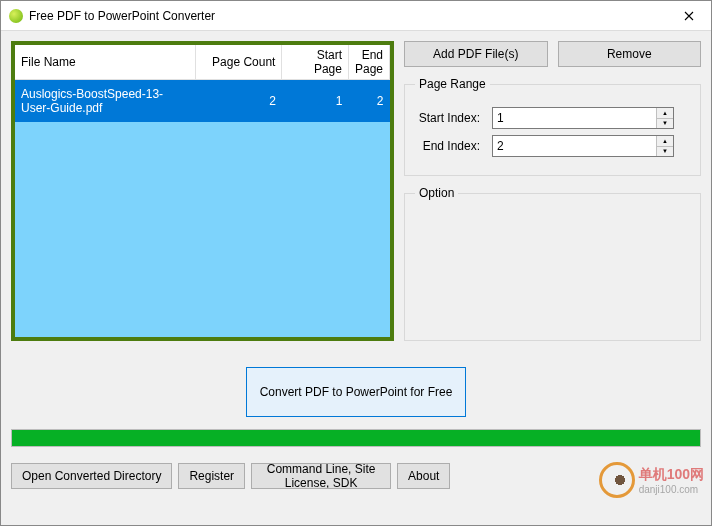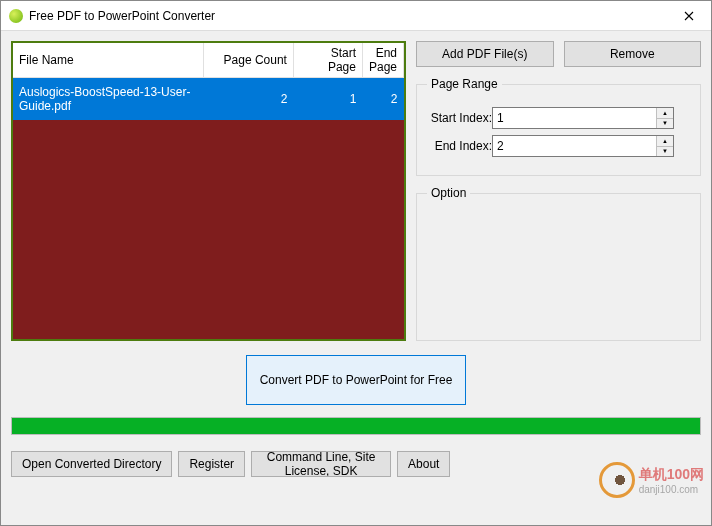--- a/index.html
+++ b/index.html
@@ -4,42 +4,42 @@
 <style>
 * { box-sizing: border-box; font-family: "Segoe UI", Tahoma, sans-serif; font-size: 12px; }
 body { margin: 0; background: #fff; width: 712px; height: 526px; overflow: hidden; border: 1px solid #888; }
 .titlebar { height: 30px; display: flex; align-items: center; padding: 0 0 0 8px; border-bottom: 1px solid #ddd; }
 .title-icon { width: 14px; height: 14px; border-radius: 50%; background: radial-gradient(circle at 35% 35%, #d8f05a, #6db50d); margin-right: 6px; }
 .title-text { flex: 1; font-size: 12px; color: #000; }
 .close-btn { width: 44px; height: 29px; display: flex; align-items: center; justify-content: center; cursor: pointer; }
 .close-btn svg { width: 10px; height: 10px; }
 .content { background: #f0f0f0; padding: 10px; height: calc(100% - 30px); display: flex; flex-direction: column; }
 .top-row { display: flex; gap: 10px; }
-.table-wrap { width: 448px; height: 300px; background: #7f1d1d; border: 2px solid #4d7c0f; }
+.table-wrap { width: 448px; height: 300px; background: #7dd3fc; border: 4px solid #4d7c0f; }
 table { width: 100%; border-collapse: collapse; }
 th { background: #fff; font-weight: normal; text-align: left; padding: 3px 6px; border-right: 1px solid #e0e0e0; border-bottom: 1px solid #e0e0e0; height: 20px; }
 th.num, td.num { text-align: right; }
 tbody tr.selected td { background: #0078d7; color: #fff; }
 td { padding: 7px 6px; height: 17px; }
 .side { flex: 1; display: flex; flex-direction: column; gap: 10px; }
 .side-buttons { display: flex; gap: 10px; }
 .btn { height: 26px; border: 1px solid #adadad; background: #e1e1e1; cursor: pointer; padding: 0 10px; display: inline-flex; align-items: center; justify-content: center; }
 .side-buttons .btn { flex: 1; }
 fieldset { border: 1px solid #d8d8d8; margin: 0; padding: 10px 26px 12px 10px; }
 legend { padding: 0 4px; color: #000; }
-.field-row { display: flex; align-items: center; margin: 6px 0; gap: 0; }
+.field-row { display: flex; align-items: center; margin: 6px 0; gap: 12px; }
 .field-row label { width: 65px; text-align: right; }
 .spinner { flex: 1; display: flex; height: 22px; border: 1px solid #7a7a7a; background: #fff; }
 .spinner input { flex: 1; border: none; padding: 0 4px; outline: none; font-size: 12px; }
 .spin-btns { width: 17px; display: flex; flex-direction: column; border-left: 1px solid #c0c0c0; }
 .spin-btns button { flex: 1; border: none; background: #f0f0f0; cursor: pointer; padding: 0; font-size: 6px; line-height: 1; }
 .spin-btns button:first-child { border-bottom: 1px solid #c0c0c0; }
 fieldset.option { flex: 1; }
 .convert-row { display: flex; justify-content: center; padding: 14px 0 12px 0; }
-.convert-btn { height: 50px; width: 220px; border: 1px solid #0078d7; background: #e5f1fb; color: #000; cursor: pointer; }
+.convert-btn { height: 50px; width: 220px; border: 1px solid #0078d7; background: #e5f1fb; color: #000; cursor: pointer; margin-top: 12px; }
 .progress { height: 18px; background: #e6e6e6; border: 1px solid #bcbcbc; }
 .progress-fill { height: 100%; background: #06b025; width: 100%; }
 .bottom-row { display: flex; align-items: center; padding-top: 16px; gap: 6px; }
 .status { flex: 1; color: #000; }
 .watermark { position: absolute; right: 8px; bottom: 28px; opacity: 0.85; display: flex; align-items: center; gap: 4px; pointer-events: none; }
 .watermark .circ { width: 36px; height: 36px; border-radius: 50%; border: 3px solid #e38a1a; position: relative; background: radial-gradient(circle at 60% 50%, #5a3a1f 0 5px, transparent 5px); }
 .watermark .txt { color: #d66; font-size: 14px; font-weight: bold; }
 .watermark .sub { color: #999; font-size: 10px; }
 </style>
 </head>

